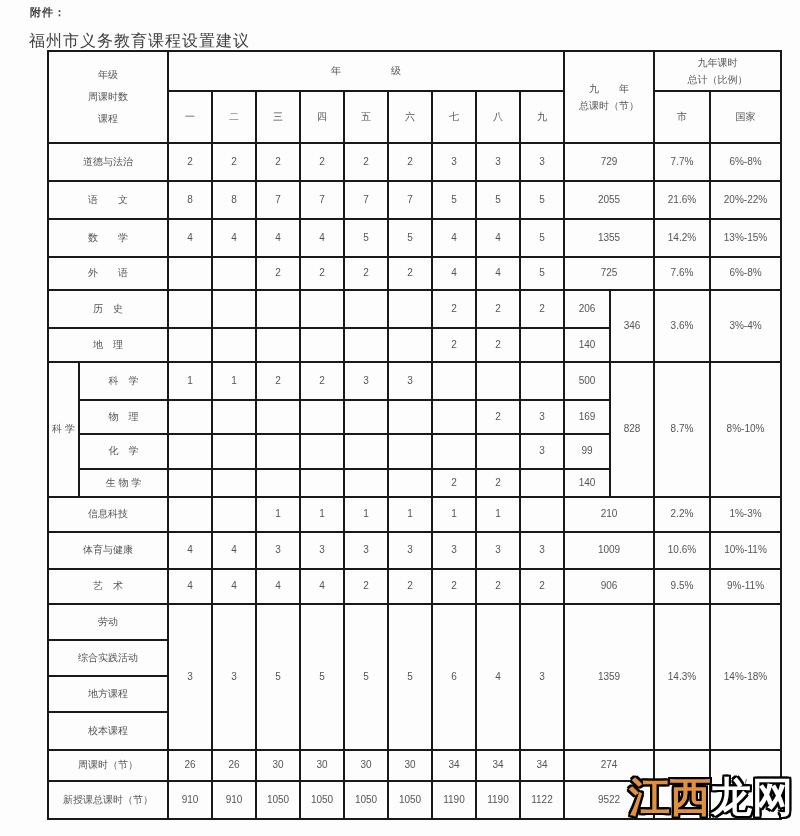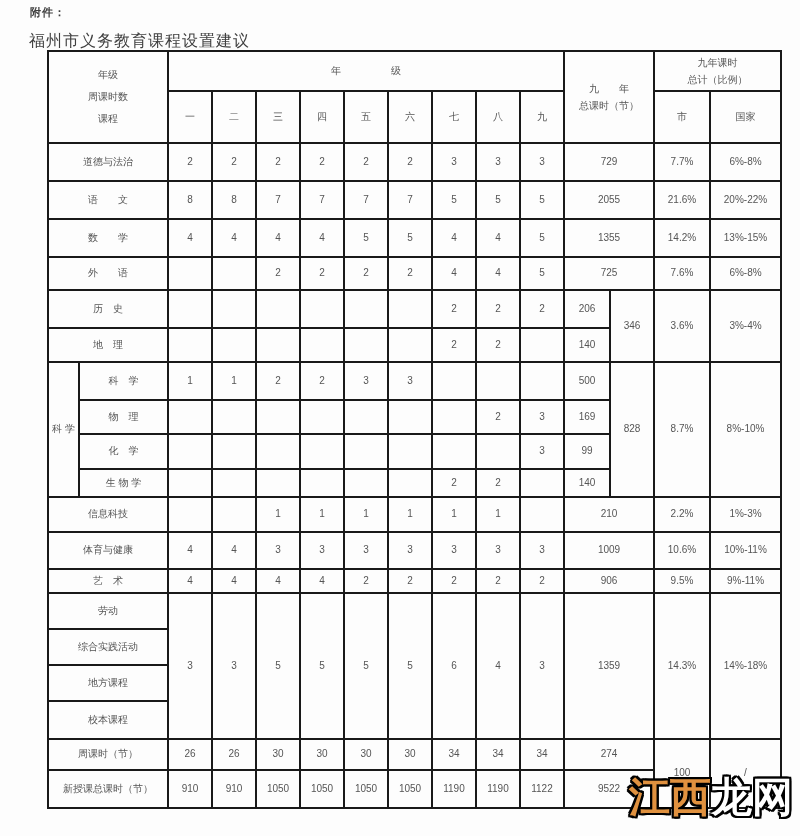--- a/index.html
+++ b/index.html
@@ -262,21 +262,21 @@
       <td>3</td>
       <td>3</td>
       <td>3</td>
       <td>3</td>
       <td>3</td>
       <td colspan="2">1009</td>
       <td>10.6%</td>
       <td>10%-11%</td>
     </tr>
 
-    <tr style="height:24px">
+    <tr style="height:35px">
       <td class="lbl" colspan="2">艺　术</td>
       <td>4</td>
       <td>4</td>
       <td>4</td>
       <td>4</td>
       <td>2</td>
       <td>2</td>
       <td>2</td>
       <td>2</td>
       <td>2</td>

